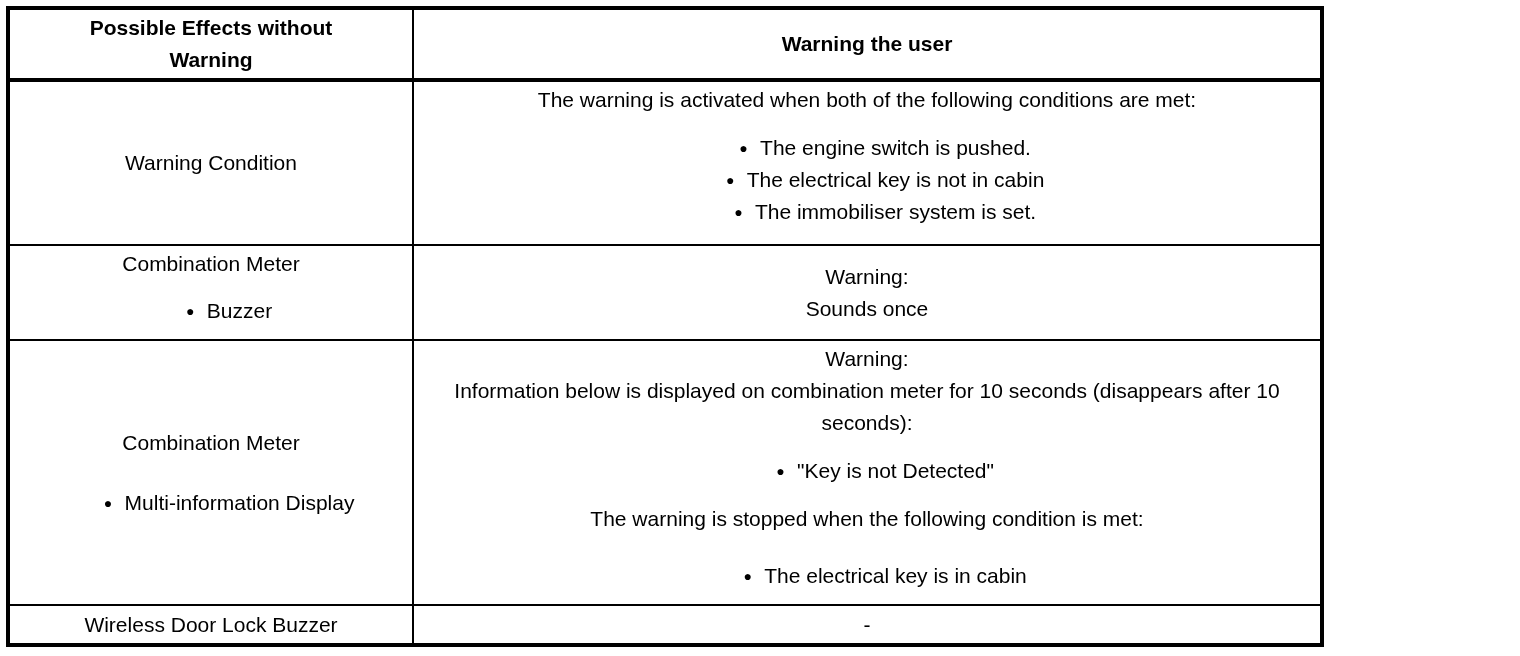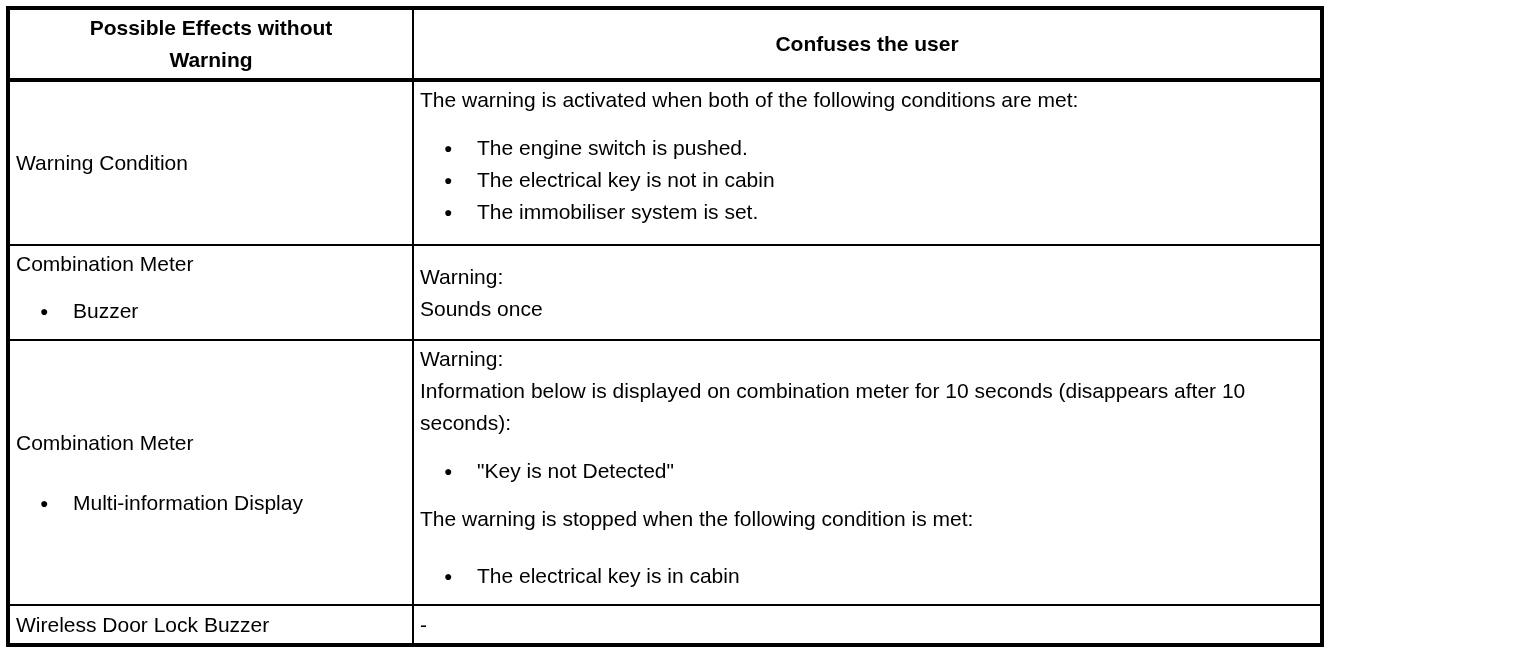--- a/index.html
+++ b/index.html
@@ -16,21 +16,21 @@
     margin: 6px;
     width: 1318px;
     border: 4px solid #000;
   }
   th, td {
     border: 2px solid #000;
     font-size: 21px;
     line-height: 32px;
     padding: 2px 6px;
     vertical-align: middle;
-    text-align: left;
+    text-align: center;
     font-weight: normal;
     overflow: hidden;
   }
   thead th {
     font-weight: bold;
     text-align: center;
     border-bottom-width: 4px;
     height: 66px;
     vertical-align: middle;
   }
@@ -61,21 +61,21 @@
 <table class="doc-table">
   <colgroup>
     <col style="width:405px">
     <col>
   </colgroup>
   <thead>
     <tr>
       <th>
         <div class="hdr-wrap">Possible Effects without Warning</div>
       </th>
-      <th>Confuses the user</th>
+      <th>Warning the user</th>
     </tr>
   </thead>
   <tbody>
 
     <tr class="r1">
       <td>
         <span>Warning Condition</span>
       </td>
       <td class="v-top">
         <div>The warning is activated when both of the following conditions are met:</div>

